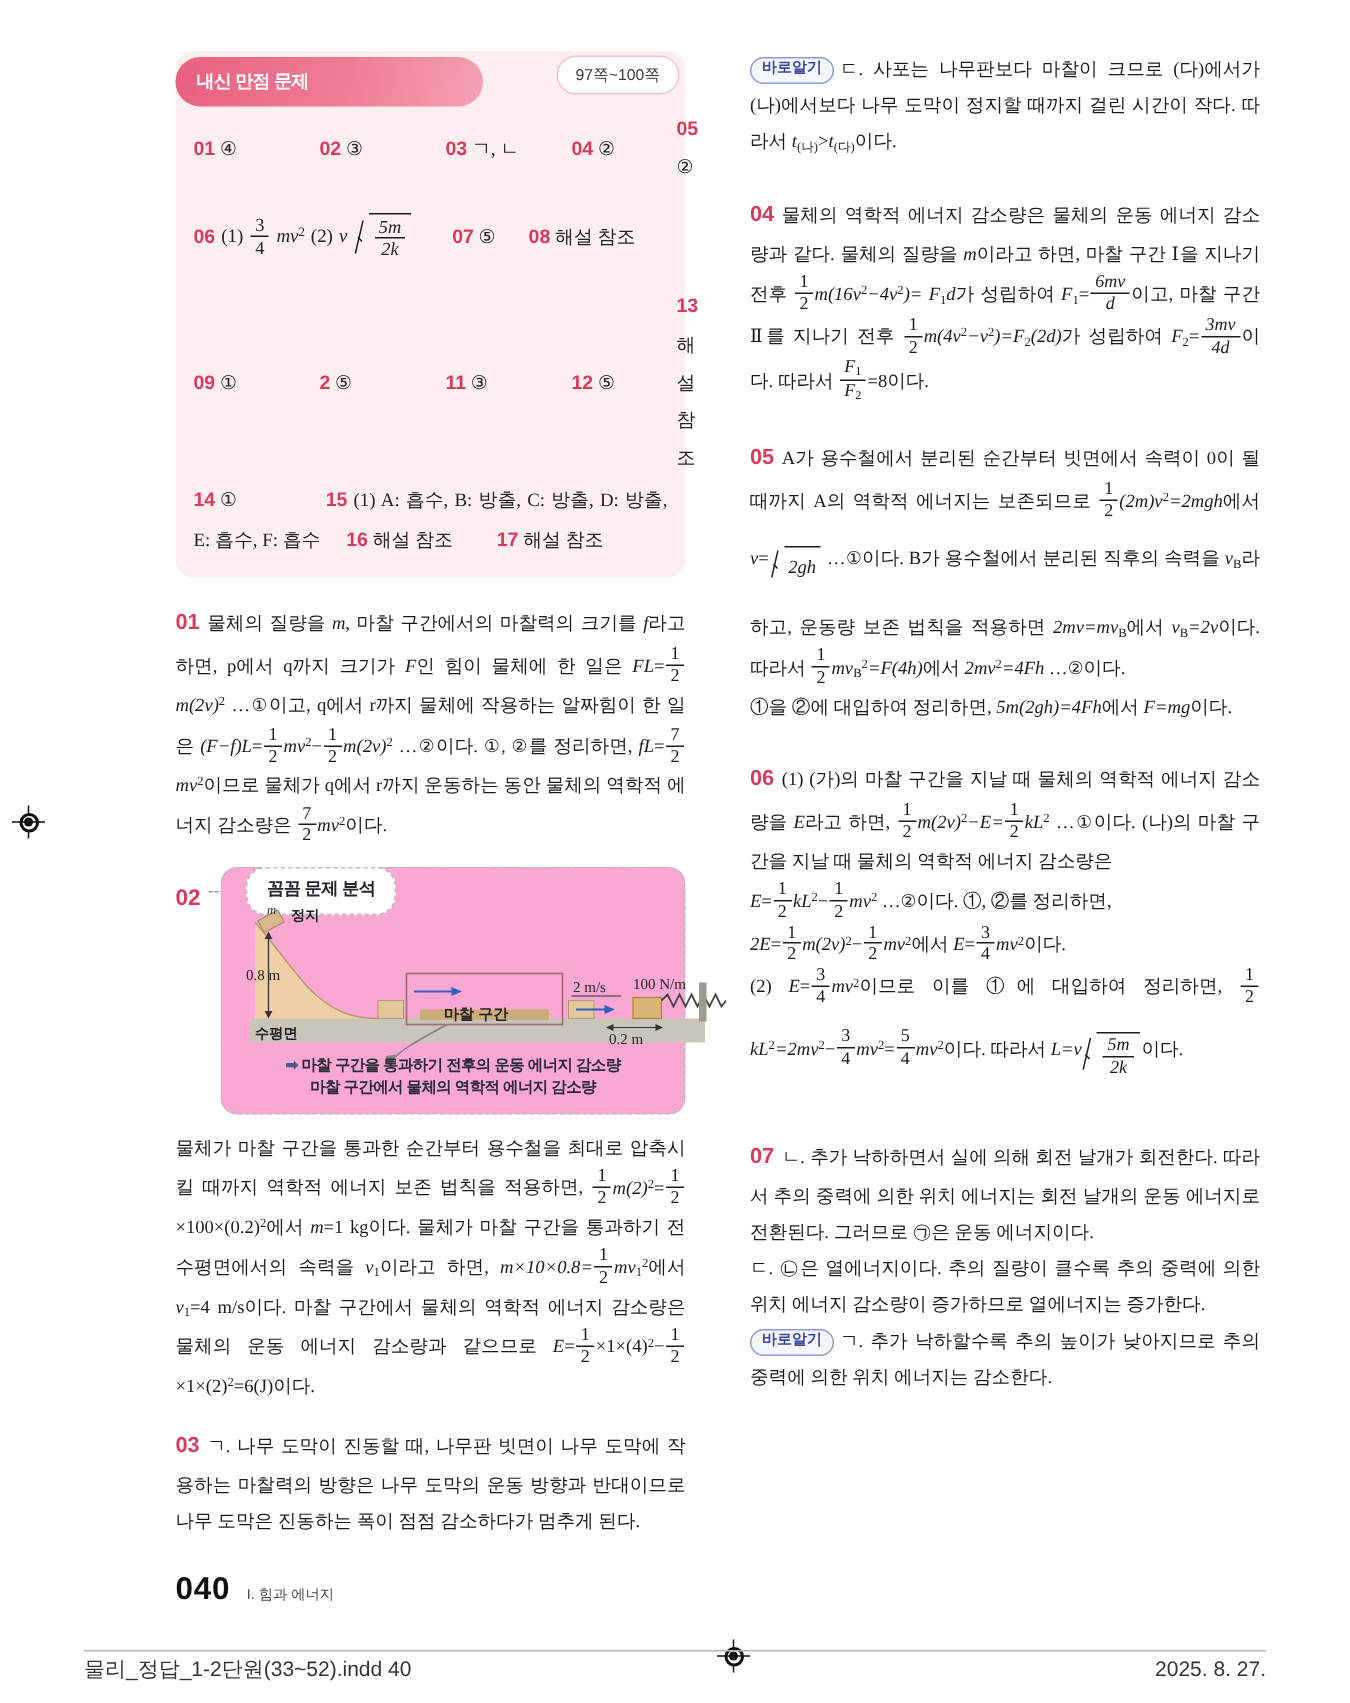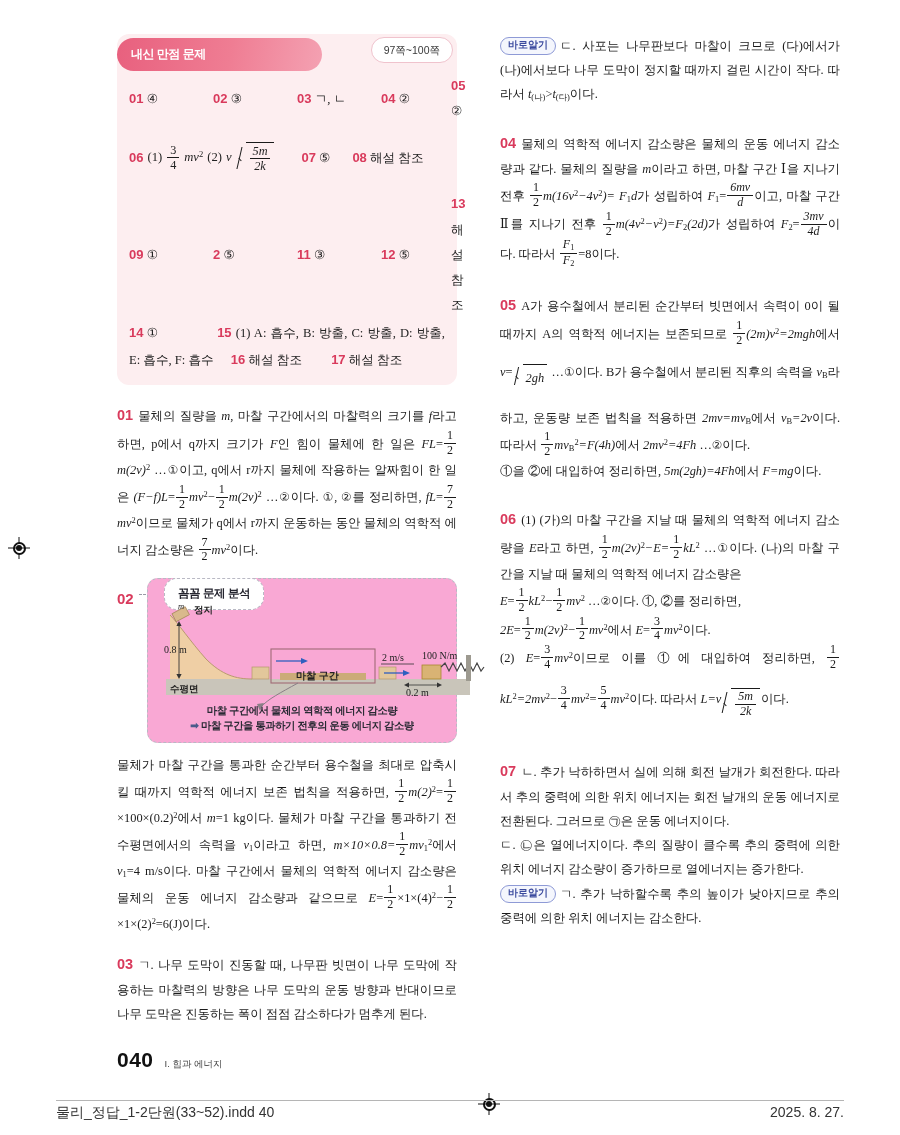--- a/index.html
+++ b/index.html
@@ -411,22 +411,22 @@
           <text x="30" y="8" font-family="Liberation Serif, serif" font-size="8.5" font-style="italic" fill="#222">m</text>
           <text x="16" y="52" font-family="Liberation Serif, serif" font-size="10" fill="#222">0.8 m</text>
           <text x="22" y="91" font-family="Liberation Sans, sans-serif" font-size="9.5" font-weight="bold" fill="#222">수평면</text>
           <text x="148" y="78" font-family="Liberation Sans, sans-serif" font-size="10" font-weight="bold" fill="#222">마찰 구간</text>
           <text x="234" y="60" font-family="Liberation Serif, serif" font-size="10" fill="#222">2 m/s</text>
           <text x="274" y="58" font-family="Liberation Serif, serif" font-size="10" fill="#222">100 N/m</text>
           <text x="258" y="95" font-family="Liberation Serif, serif" font-size="10" fill="#222">0.2 m</text>
         </svg>
 
         <div class="dia-caption">
+          <div><span class="arrow">➡</span> <span>마찰 구간을 통과하기 전후의 운동 에너지 감소량</span></div>
           <div>마찰 구간에서 물체의 역학적 에너지 감소량</div>
-          <div><span class="arrow">➡</span> <span>마찰 구간을 통과하기 전후의 운동 에너지 감소량</span></div>
         </div>
       </div>
     </div>
 
     <div class="prob">
       <span>물체가 마찰 구간을 통과한 순간부터 용수철을 최대로 압축시킬 때까지 역학적 에너지 보존 법칙을 적용하면,</span>
       <span><span class="frac"><span class="num">1</span><span class="den">2</span></span><span class="mi">m(2)</span><sup>2</sup>=<span class="frac"><span class="num">1</span><span class="den">2</span></span><span>×100×(0.2)</span><sup>2</sup><span>에서 </span><span class="mi">m</span><span>=1 kg이다.</span></span>
       <span>물체가 마찰 구간을 통과하기 전 수평면에서의 속력을 </span><span class="mi">v</span><sub>1</sub><span>이라고 하면, </span><span class="mi">m×10×0.8=</span><span class="frac"><span class="num">1</span><span class="den">2</span></span><span class="mi">mv</span><sub>1</sub><sup>2</sup><span>에서 </span><span class="mi">v</span><sub>1</sub><span>=4 m/s이다. 마찰 구간에서 물체의 역학적 에너지 감소량은 물체의 운동 에너지 감소량과 같으므로 </span><span class="mi">E</span>=<span class="frac"><span class="num">1</span><span class="den">2</span></span><span>×1×(4)</span><sup>2</sup><span>−</span><span class="frac"><span class="num">1</span><span class="den">2</span></span><span>×1×(2)</span><sup>2</sup><span>=6(J)이다.</span>
     </div>
 

